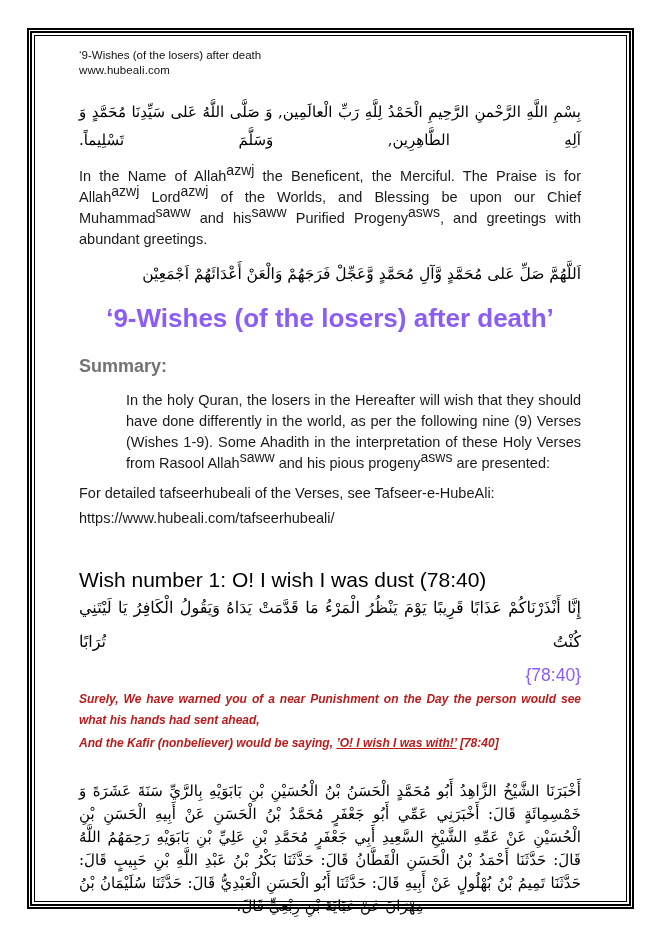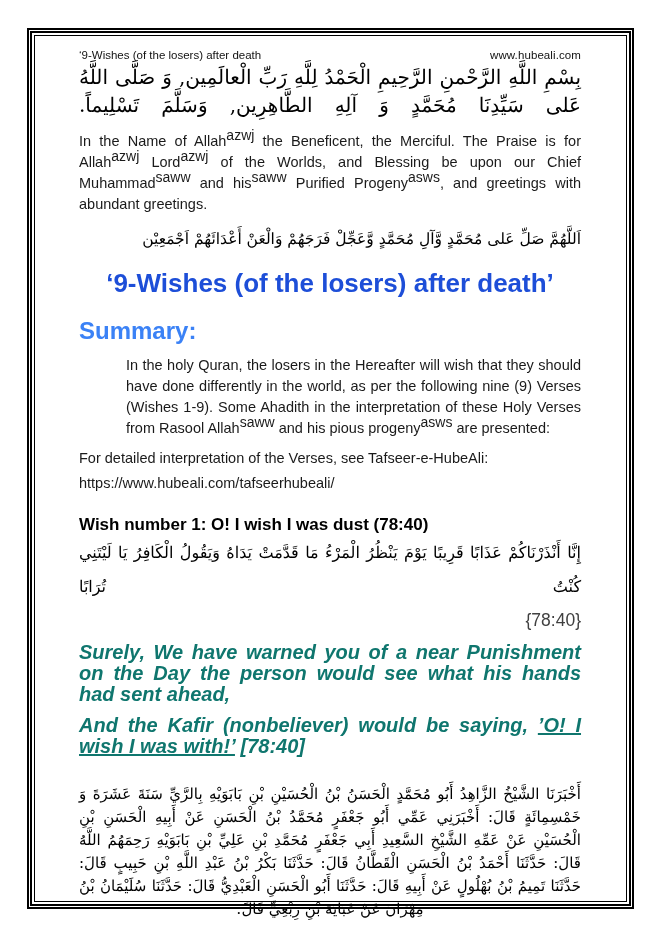--- a/index.html
+++ b/index.html
@@ -19,56 +19,56 @@
   .frame-inner{
     box-sizing:border-box;width:100%;height:100%;
     border:1px solid #000;
     padding:6px 45px 9px 44px;
     display:flex;flex-direction:column;
   }
   p,h1,h2,h3,div{margin:0;padding:0;}
 
   .header-row{
     margin-top:6px;display:flex;justify-content:space-between;align-items:baseline;
-    font-size:11.5px;line-height:15px;color:#111;
+    font-size:11.5px;line-height:15px;color:#111;flex-direction:column;
   }
   .header-url{letter-spacing:.1px;}
 
   .ar{
     font-family:"DejaVu Serif",serif;direction:rtl;unicode-bidi:embed;color:#000;
   }
   .ar-justify{text-align:justify;text-align-last:justify;}
-  .bismillah{font-size:20px;line-height:28px;}
+  .bismillah{margin-top:20px;font-size:15px;line-height:28px;}
 
   .body-par{font-size:14.5px;line-height:21px;text-align:justify;color:#1a1a1a;}
   .intro{margin-top:12px;}
   sup{font-size:14px;line-height:0;vertical-align:super;letter-spacing:0;}
 
   .salawat{margin-top:10px;font-size:15.5px;line-height:28px;}
 
   .main-title{
     margin-top:14px;text-align:center;font-size:26px;line-height:33px;
-    font-weight:bold;color:#1d4ed8;
+    font-weight:bold;color:#8b5cf6;
   }
-  .section-heading{margin-top:20px;font-size:24px;line-height:22px;font-weight:bold;color:#3b82f6;}
+  .section-heading{margin-top:20px;font-size:18px;line-height:22px;font-weight:bold;color:#737373;}
   .summary-par{margin-top:13px;margin-left:47px;}
   .note{margin-top:9px;text-align:left;}
   .url-line{margin-top:4px;text-align:left;}
 
-  .wish-heading{margin-top:20px;font-size:17px;line-height:22px;font-weight:bold;color:#000;}
+  .wish-heading{margin-top:40px;font-size:21px;line-height:22px;font-weight:normal;color:#000;}
 
   .verse{font-size:16px;line-height:34px;}
   .verse-ref{
     margin-top:4px;text-align:right;font-size:17.5px;line-height:24px;
-    font-family:"Liberation Sans",sans-serif;color:#404040;
+    font-family:"Liberation Sans",sans-serif;color:#8b5cf6;
   }
 
   .trans{
-    margin-top:10px;font-size:20px;line-height:21px;font-weight:bold;font-style:italic;
-    text-align:justify;color:#0f766e;
+    margin-top:2px;font-size:12px;line-height:21px;font-weight:bold;font-style:italic;
+    text-align:justify;color:#b91c1c;
   }
   .u{text-decoration:underline;}
 
   .hadith{
     margin-top:26px;font-size:15px;line-height:23px;
     text-align:justify;text-align-last:center;
   }
 </style>
 </head>
 <body>
@@ -87,21 +87,21 @@
       <p class="body-par intro">In the Name of Allah<sup>azwj</sup> the Beneficent, the Merciful. The Praise is for Allah<sup>azwj</sup> Lord<sup>azwj</sup> of the Worlds, and Blessing be upon our Chief Muhammad<sup>saww</sup> and his<sup>saww</sup> Purified Progeny<sup>asws</sup>, and greetings with abundant greetings.</p>
 
       <div class="ar salawat" dir="rtl" lang="ar">اَللَّهُمَّ صَلِّ عَلى مُحَمَّدٍ وَّآلِ مُحَمَّدٍ وَّعَجِّلْ فَرَجَهُمْ وَالْعَنْ أَعْدَائَهُمْ اَجْمَعِيْن</div>
 
       <h1 class="main-title">‘9-Wishes (of the losers) after death’</h1>
 
       <h2 class="section-heading">Summary:</h2>
 
       <p class="body-par summary-par">In the holy Quran, the losers in the Hereafter will wish that they should have done differently in the world, as per the following nine (9) Verses (Wishes 1-9).  Some Ahadith in the interpretation of these Holy Verses from Rasool Allah<sup>saww</sup> and his pious progeny<sup>asws</sup> are presented:</p>
 
-      <p class="body-par note">For detailed interpretation of the Verses, see Tafseer-e-HubeAli:</p>
+      <p class="body-par note">For detailed tafseerhubeali of the Verses, see Tafseer-e-HubeAli:</p>
 
       <p class="body-par url-line">https://www.hubeali.com/tafseerhubeali/</p>
 
       <h3 class="wish-heading">Wish number 1: O! I wish I was dust (78:40)</h3>
 
       <div class="ar ar-justify verse" dir="rtl" lang="ar">إِنَّا أَنْذَرْنَاكُمْ عَذَابًا قَرِيبًا يَوْمَ يَنْظُرُ الْمَرْءُ مَا قَدَّمَتْ يَدَاهُ وَيَقُولُ الْكَافِرُ يَا لَيْتَنِي كُنْتُ تُرَابًا</div>
 
       <div class="verse-ref">{78:40}</div>
 
       <p class="trans">Surely, We have warned you of a near Punishment on the Day the person would see what his hands had sent ahead,</p>

